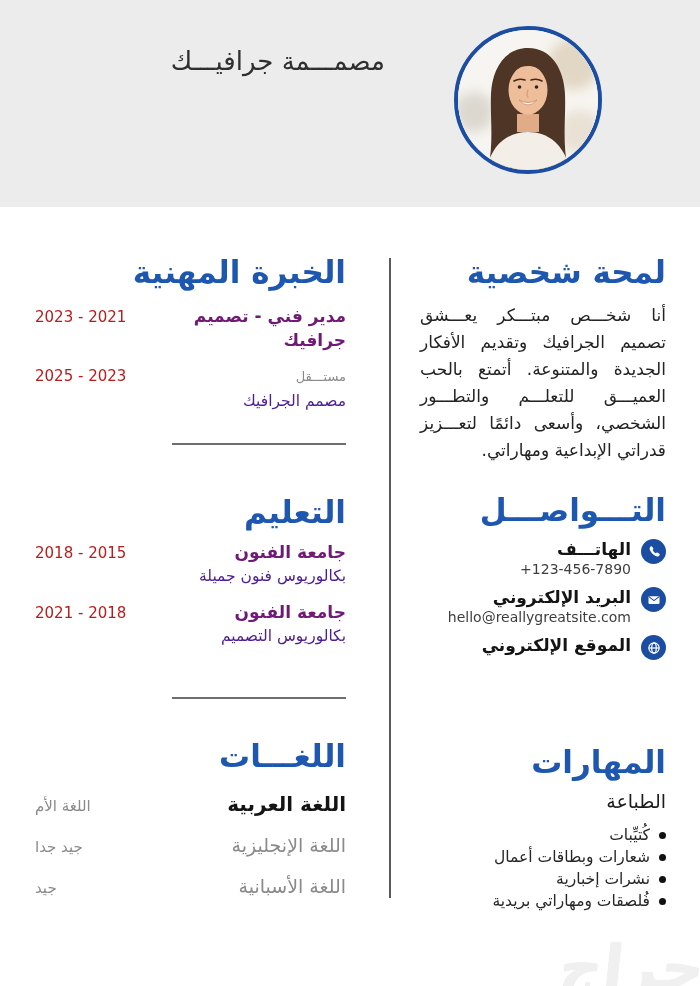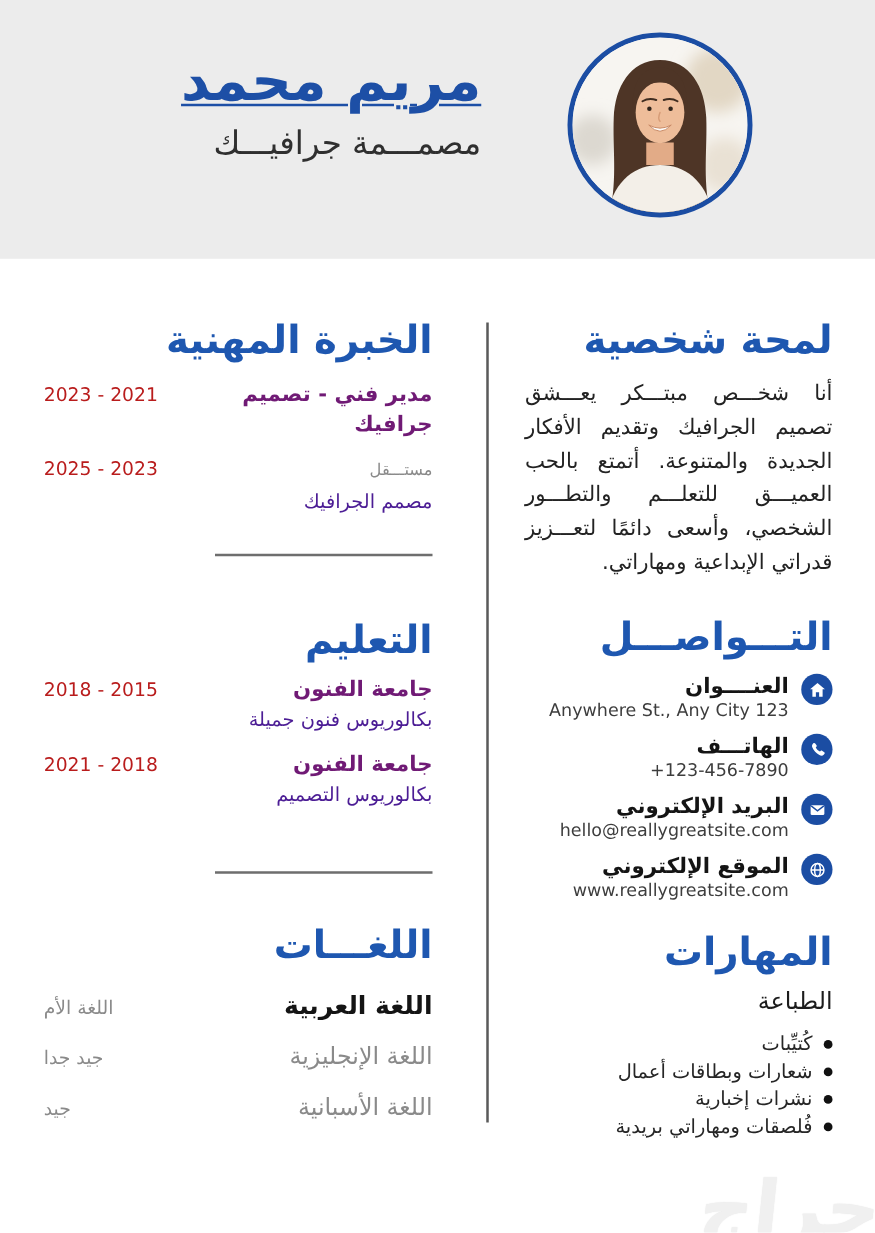--- a/index.html
+++ b/index.html
@@ -76,21 +76,20 @@
     color:#f0f0f0;text-shadow:0 0 1px #e6e6e6;transform:skewX(-6deg);direction:rtl;
   }
 </style>
 </head>
 <body>
 
 <div class="page">
 
   <div class="header">
     <div class="name-block">
-      <h1 class="person-name">مريم محمد</h1>
       <div class="job-title">مصمـــمة جرافيـــك</div>
     </div>
     <div class="photo-ring">
       <svg viewBox="0 0 140 140">
         <defs>
             <filter id="bgblur" x="-30%" y="-30%" width="160%" height="160%">
               <feGaussianBlur stdDeviation="6"></feGaussianBlur>
             </filter>
           </defs>
         <rect width="140" height="140" fill="#f7f5f1"></rect>
@@ -120,31 +119,20 @@
 
   <section class="rcol summary">
     <h2 class="sec">لمحة شخصية</h2>
     <p>أنا شخـــص مبتـــكر يعـــشق تصميم الجرافيك وتقديم الأفكار الجديدة والمتنوعة. أتمتع بالحب العميـــق للتعلـــم والتطـــور الشخصي، وأسعى دائمًا لتعـــزيز قدراتي الإبداعية ومهاراتي.</p>
   </section>
 
   <section class="rcol contact">
     <h2 class="sec">التـــواصـــل</h2>
     <div class="contact-list">
 
-      <div class="contact-item">
-        <span class="cicon">
-          <svg viewBox="0 0 13 13">
-              <path d="M6.5,1.3 L12,5.9 H10.3 V11.6 H7.7 V8.2 H5.3 V11.6 H2.7 V5.9 H1 Z" fill="#ffffff"></path>
-            </svg>
-        </span>
-        <div class="ctext">
-          <div class="clabel">العنــــوان</div>
-          <div class="cvalue">Anywhere St., Any City 123</div>
-        </div>
-      </div>
 
       <div class="contact-item">
         <span class="cicon">
           <svg viewBox="0 0 13 13">
               <path d="M3.4,1.5 C2.5,2.3 2.1,3.4 2.7,4.7 C3.7,6.9 5.5,9 7.9,10.3 C9.1,10.9 10.3,10.9 11.1,10.1 L11.7,9.3 C12,8.9 11.9,8.4 11.5,8.1 L9.9,7.1 C9.5,6.9 9.1,6.9 8.8,7.2 L8.3,7.7 C7,7 5.9,5.9 5.2,4.6 L5.7,4.1 C6,3.8 6,3.3 5.8,3 L4.8,1.6 C4.5,1.1 3.8,1.1 3.4,1.5 Z" fill="#ffffff"></path>
             </svg>
         </span>
         <div class="ctext">
           <div class="clabel">الهاتـــف</div>
           <div class="cvalue">+123-456-7890</div>
@@ -167,21 +155,20 @@
       <div class="contact-item">
         <span class="cicon">
           <svg viewBox="0 0 13 13" fill="none" stroke="#ffffff" stroke-width="1.1">
             <circle cx="6.5" cy="6.5" r="4.8"></circle>
               <ellipse cx="6.5" cy="6.5" rx="2.1" ry="4.8"></ellipse>
               <line x1="1.7" y1="6.5" x2="11.3" y2="6.5"></line>
           </svg>
         </span>
         <div class="ctext">
           <div class="clabel">الموقع الإلكتروني</div>
-          <div class="cvalue">www.reallygreatsite.com</div>
         </div>
       </div>
 
     </div>
   </section>
 
   <section class="rcol skills">
     <h2 class="sec">المهارات</h2>
     <div class="skills-sub">الطباعة</div>
     <ul class="skill-list">

